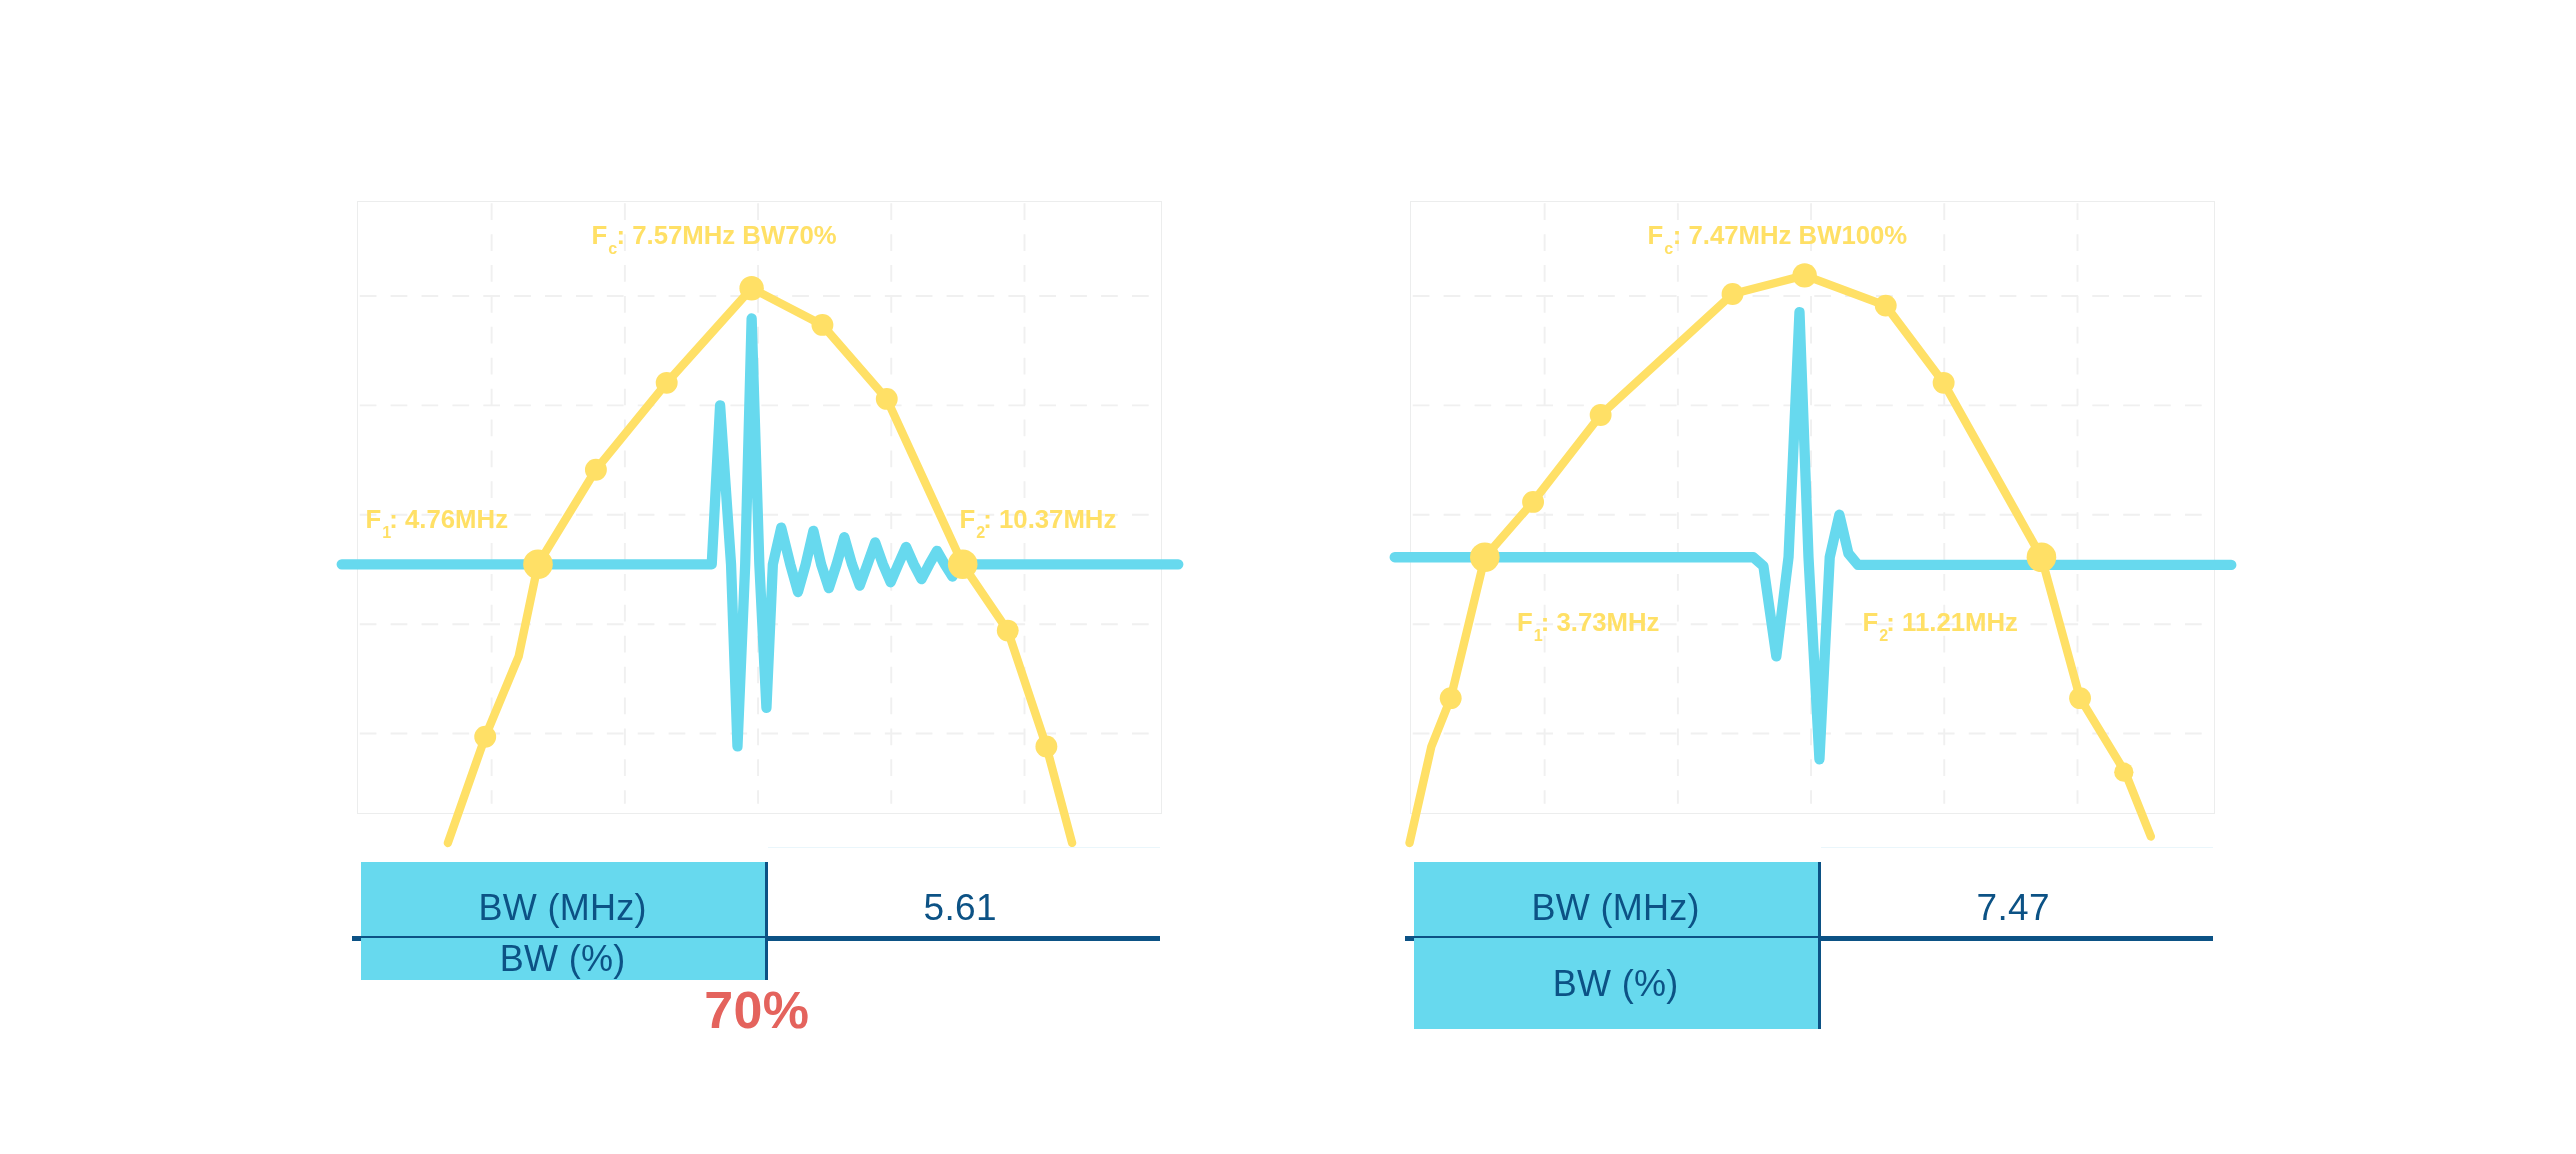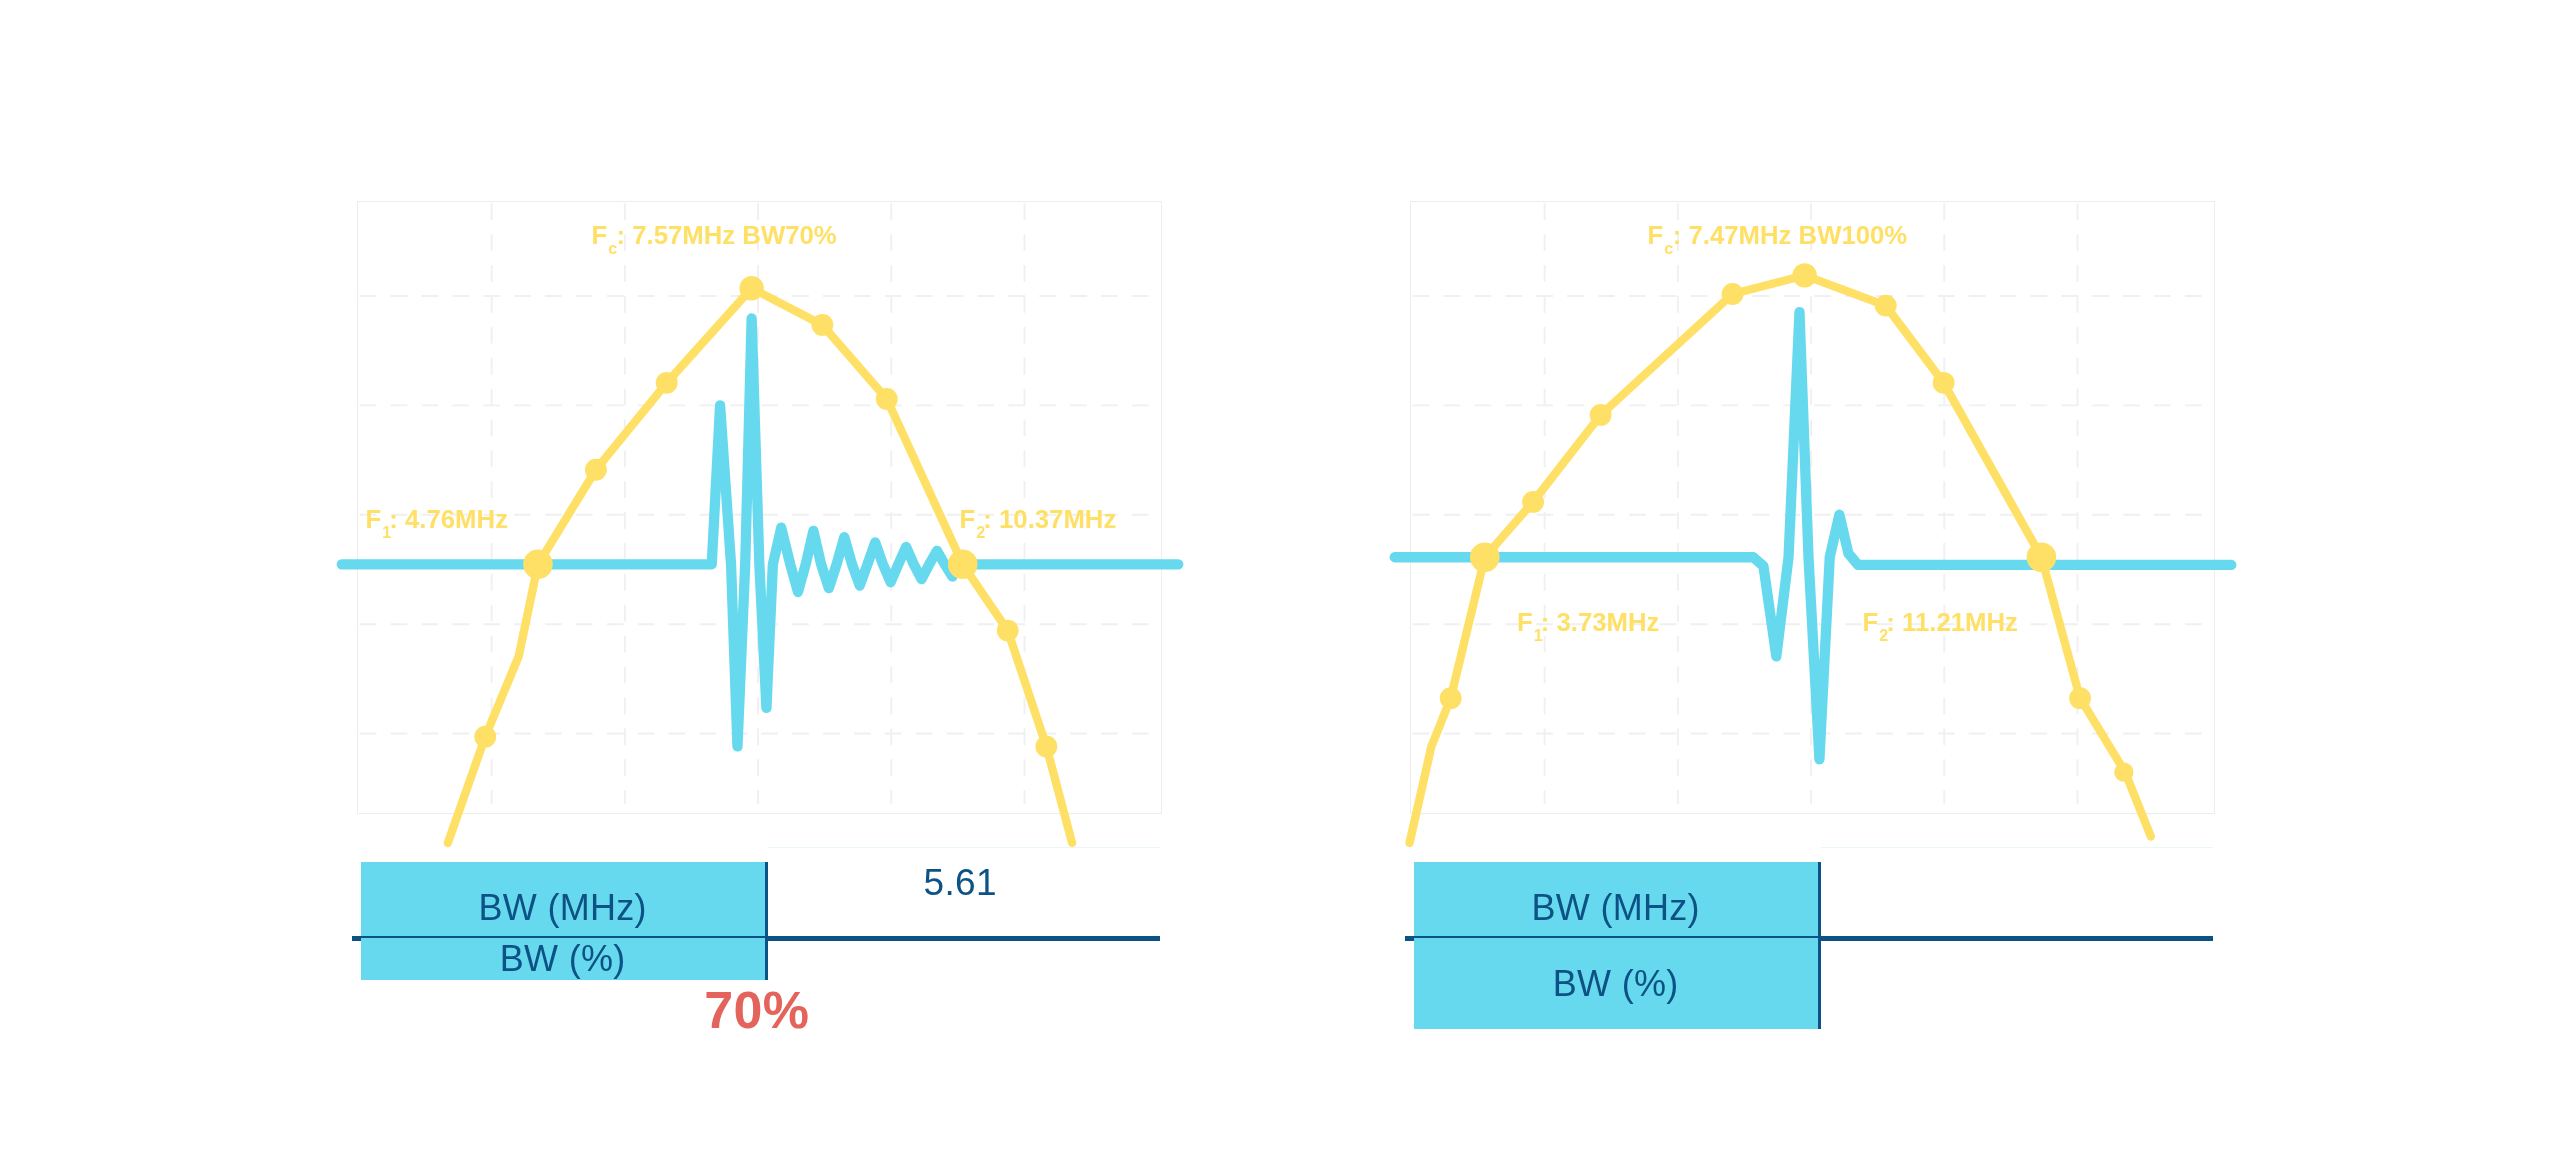--- a/index.html
+++ b/index.html
@@ -87,21 +87,21 @@
   .bw-label-text {
     color: #0c5285;
     font-size: 36px;
     letter-spacing: 0.3px;
     white-space: nowrap;
   }
   .bw-value-cell {
     flex: 1;
     height: 91px;
     display: flex;
-    align-items: flex-start;
+    align-items: center;
     justify-content: center;
     background: #ffffff;
   }
   .bw-value-num {
     color: #0c5285;
     font-size: 37px;
     letter-spacing: 0.3px;
   }
   .bw-value-pct {
     color: #e4635d;
@@ -323,20 +323,23 @@
       </svg>
     </div>
 
     <div class="bw-table">
       <div class="bw-topline"></div>
 
       <div class="bw-row bw-row-1">
         <div class="bw-label-cell">
           <span class="bw-label-text">BW (MHz)</span>
         </div>
+        <div class="bw-value-cell">
+          <span class="bw-value-num">7.47</span>
+        </div>
       </div>
 
       <div class="bw-divider"></div>
 
       <div class="bw-row bw-row-2">
         <div class="bw-label-cell">
           <span class="bw-label-text">BW (%)</span>
         </div>
       </div>
     </div>

